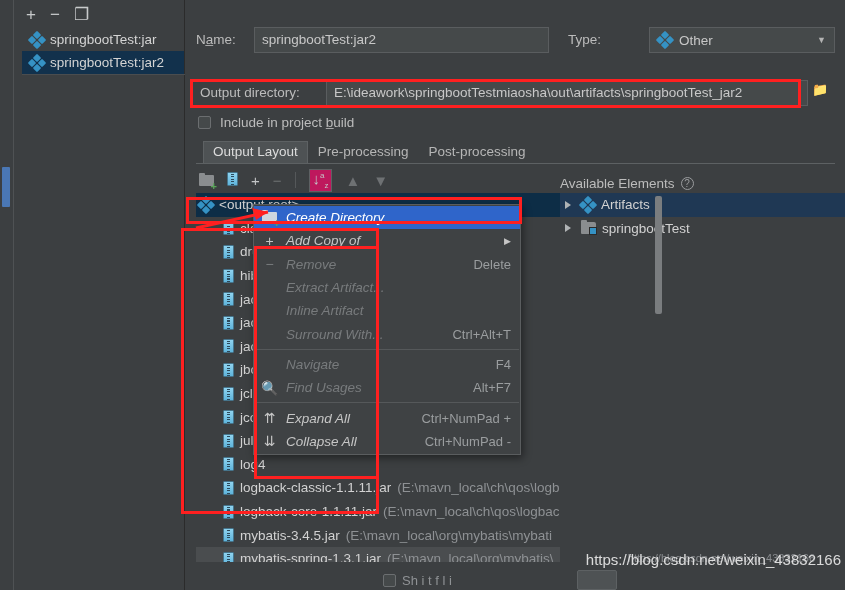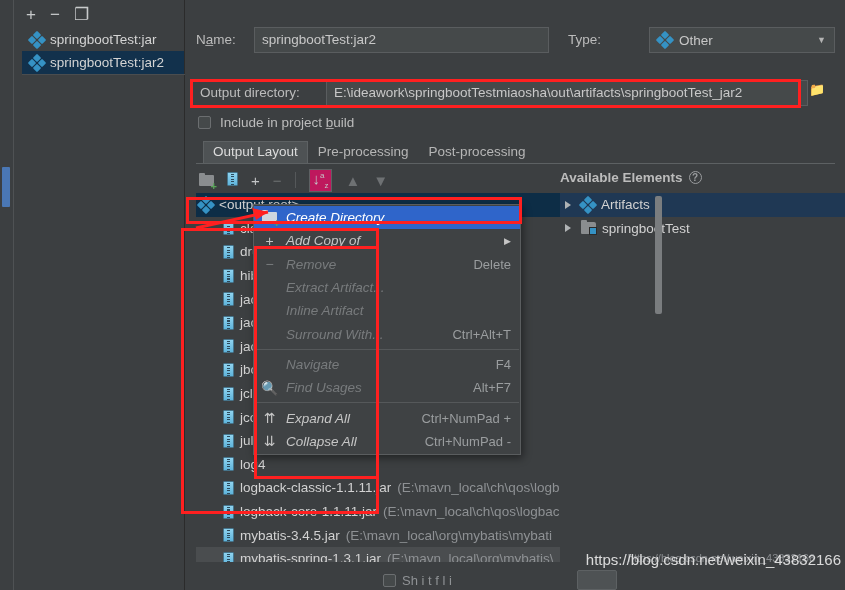--- a/index.html
+++ b/index.html
@@ -85,21 +85,21 @@
   #name-field { position:absolute; left:58px; top:0; width: 295px; }
   #type-label { position:absolute; left:372px; top:5px; }
   #type-combo {
     position:absolute; left: 424px; top:0; right: 0; height: 26px;
     background:#45494a; border:1px solid #5a5d5f; color:#c8c8c8;
     display:flex; align-items:center; gap:7px; padding: 0 8px; font-size:13.5px;margin-left:29px;
   }
   #type-arrow { margin-left:auto; font-size: 9px; color:#b4b4b4; }
 
   
-  #outdir-row { position:absolute; left: 11px; top: 79px; right: 10px; height: 28px; }
+  #outdir-row { position:absolute; left: 11px; top: 79px; right: 10px; height: 28px; text-align: center; }
   #outdir-label { position:absolute; left:4px; top:6px; }
   #outdir-field { position:absolute; left:130px; top:1px; width: 482px; }
   #outdir-browse {
     position:absolute; right: 4px; top: 3px; width: 22px; height: 20px; color:#b9975b;
   }
 
   
   #include-row { position:absolute; left: 13px; top: 115px; display:flex; align-items:center; gap:9px; }
   .cbox {
     width: 13px; height: 13px; background: #45494a;
@@ -122,22 +122,22 @@
     position:absolute; left: 11px; top: 168px; width: 320px; height: 24px;
     display:flex; align-items:center; gap: 13px; padding-left: 3px;
   }
   .lt-ico { color:#c3c5c6; font-size: 15px; line-height:1; position:relative; }
   .lt-ico.dim { color:#6e7173; }
   .lt-div { width:1px; height:16px; background:#55585a; }
   .lt-sortbtn { background:#be185d; border:1px solid #5d6163; padding: 1px 3px; }
 
   
   #avail-header {
-    position:absolute; right: 10px; top: 170px; left: 375px;
-    font-size: 13.5px; color:#bcbcbc; display:flex; align-items:center; gap:6px;font-weight:bold;
+    position:absolute; right: 10px; top: 176px; left: 375px;
+    font-size: 13.5px; color:#bcbcbc; display:flex; align-items:center; gap:6px;
   }
   .help-ico {
     width: 13px; height: 13px; border:1px solid #9a9c9e; border-radius:50%;
     font-size:10px; line-height:11px; text-align:center; color:#9a9c9e;
   }
 
   
   #left-tree {
     position:absolute; left: 11px; top: 193px; width: 372px; bottom: 28px;
     background: #3c3f41; overflow:hidden;

